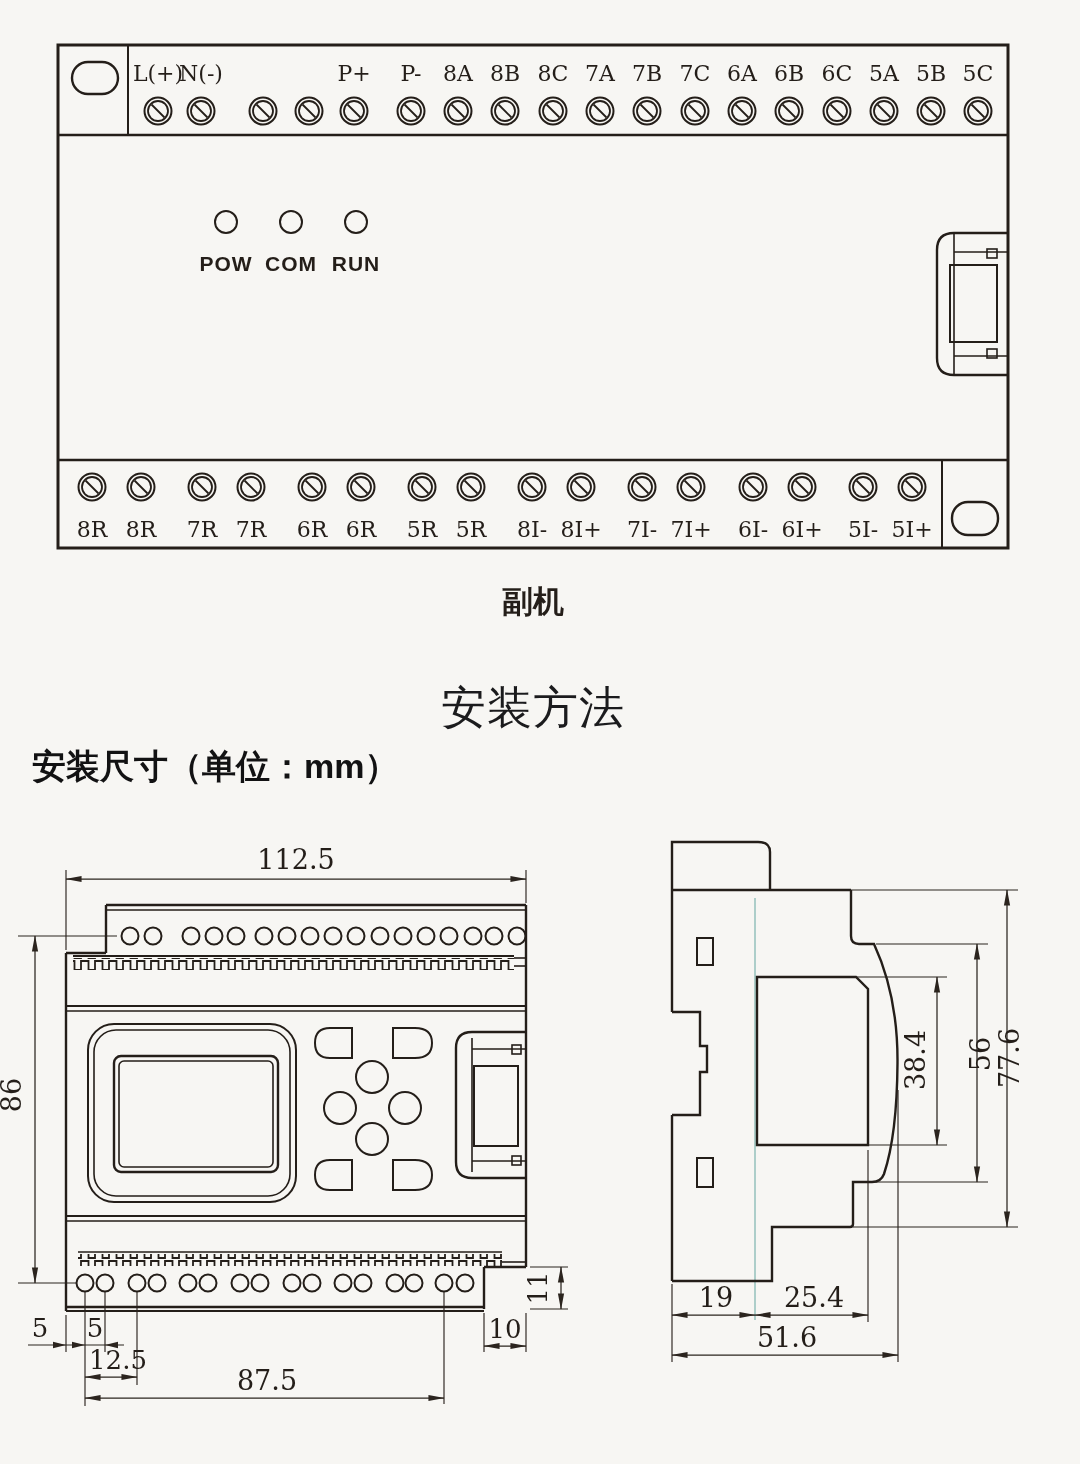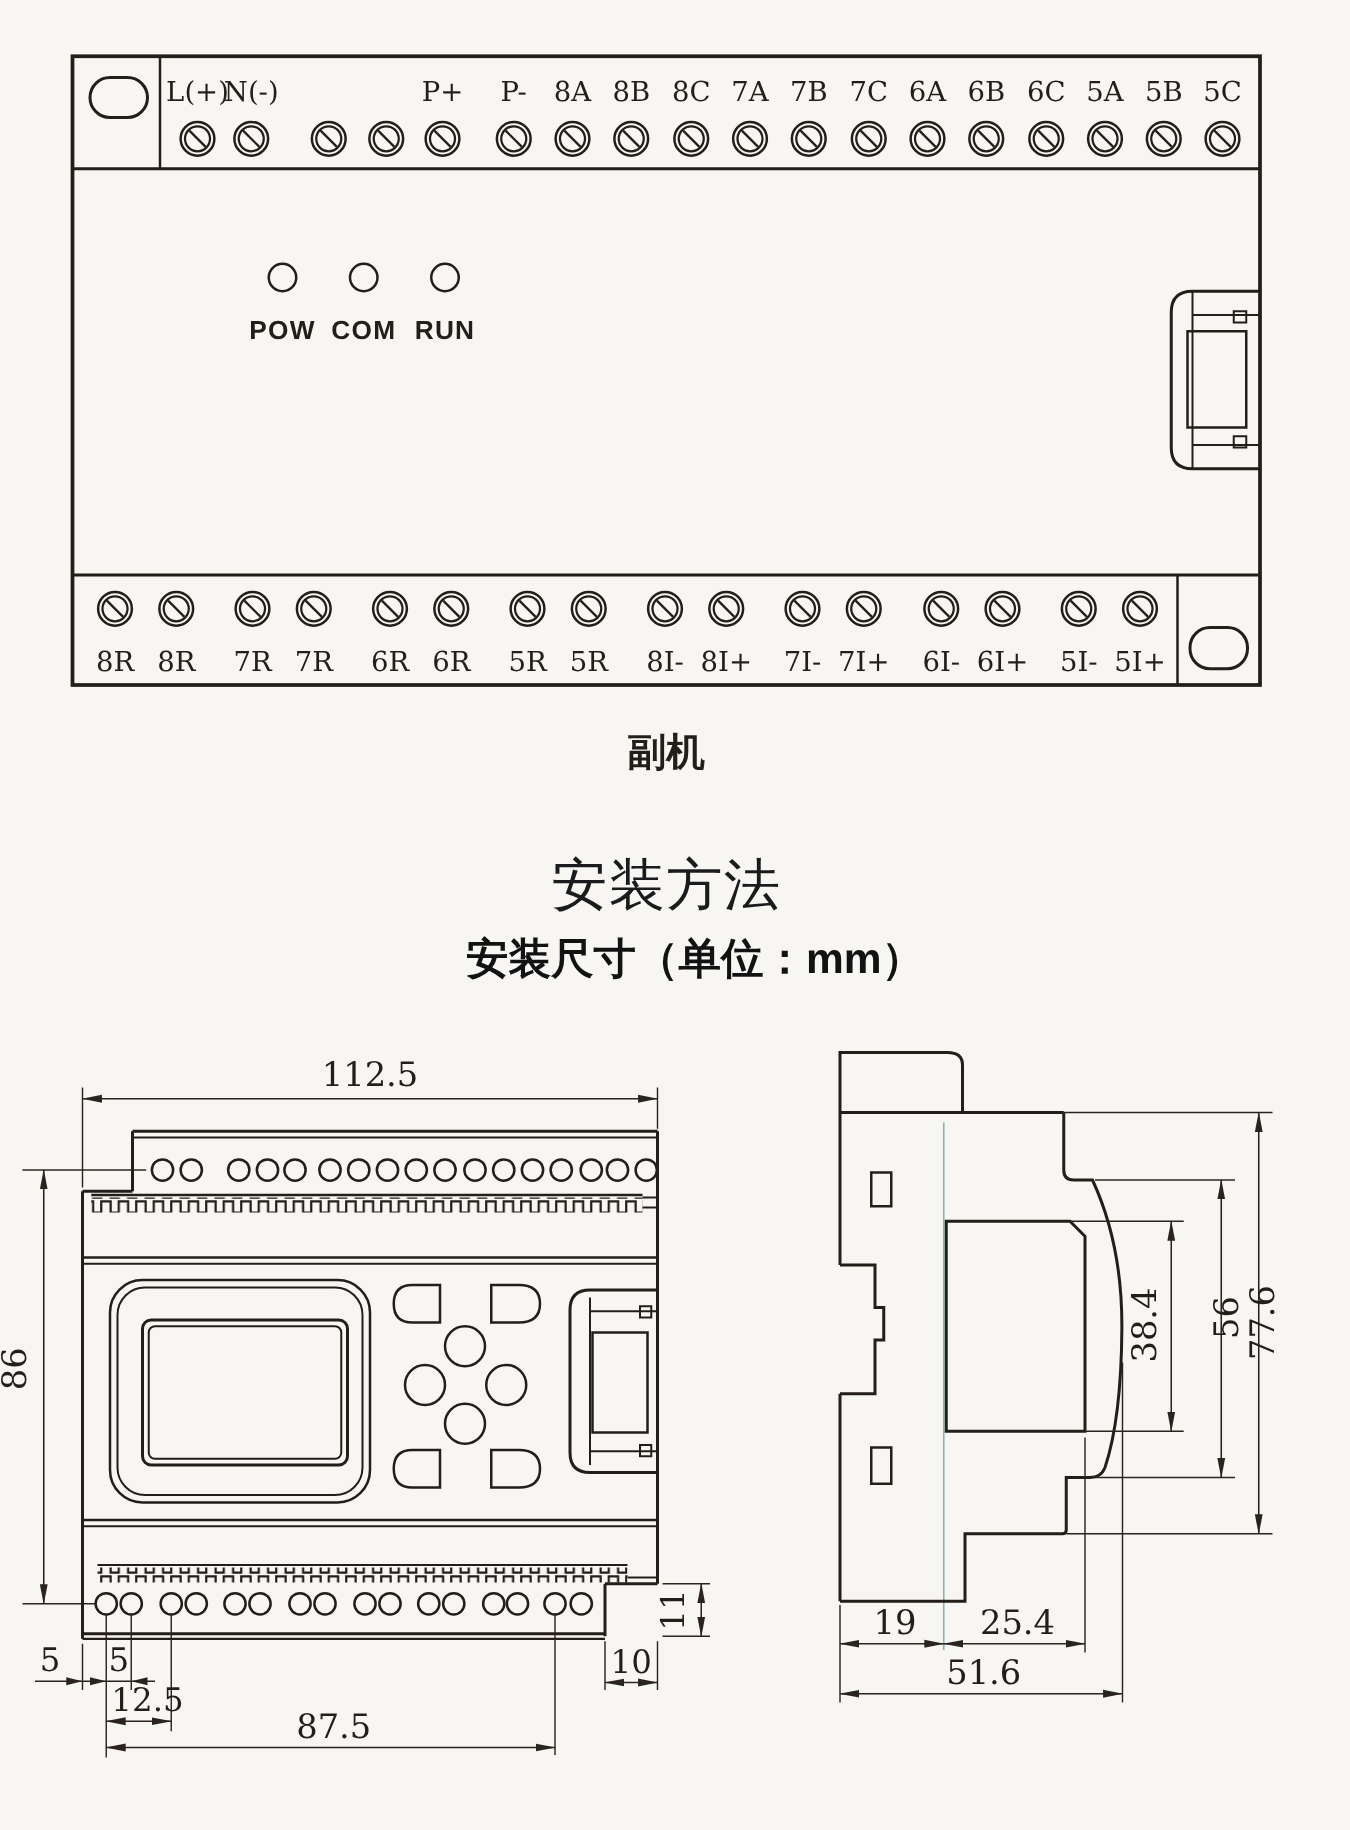--- a/index.html
+++ b/index.html
@@ -18,21 +18,21 @@
   .ah{fill:#2b241e;stroke:none;}
   
   text{fill:#241e19;stroke:none;}
   .tl {font-family:"DejaVu Serif","Liberation Serif",serif;font-size:22px;}
   .led{font-family:"Liberation Sans",sans-serif;font-weight:bold;font-size:21px;letter-spacing:1px;}
   .dim{font-family:"DejaVu Serif","Liberation Serif",serif;font-size:26px;}
   .dimL{font-family:"DejaVu Serif","Liberation Serif",serif;font-size:27px;}
   .model{font-family:"DejaVu Serif","Liberation Serif",serif;font-weight:bold;font-size:31px;}
   .title{position:absolute;left:0;right:0;top:678px;text-align:center;margin-left:-14px;
          font-size:45px;font-weight:500;color:#1b1b1d;letter-spacing:1px;}
-  .subtitle{position:absolute;left:0;right:0;top:744px;text-align:center;margin-left:32px;
+  .subtitle{position:absolute;left:0;right:0;top:744px;margin-left:32px;
          font-size:34px;font-weight:bold;color:#121213;}
 </style>
 </head>
 <body>
 
 <div class="page">
 
 <svg width="1080" height="1464" viewBox="0 0 1080 1464">
   <defs>
     <marker id="arw" viewBox="0 0 12 6" refX="11.5" refY="3" markerWidth="13" markerHeight="6.5" orient="auto-start-reverse">

